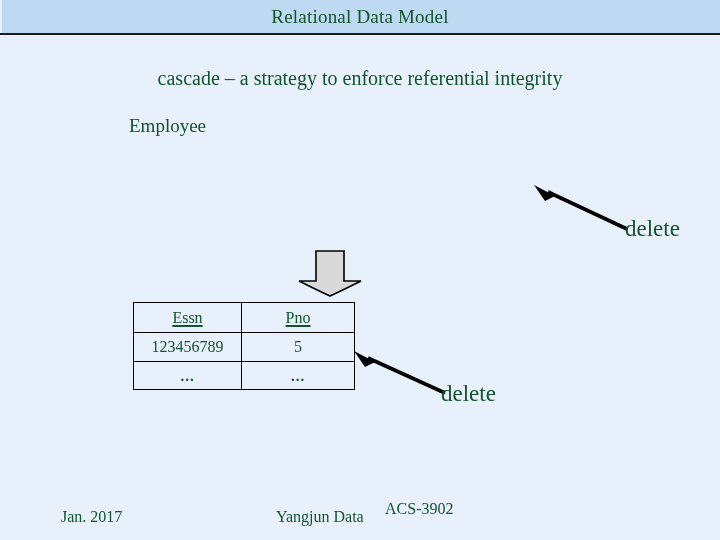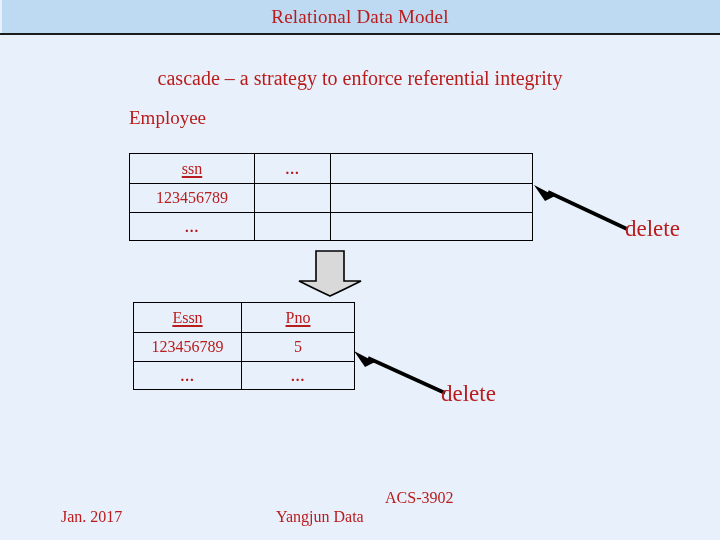--- a/index.html
+++ b/index.html
@@ -7,21 +7,21 @@
     padding: 0;
     background: #ffffff;
   }
   #slide {
     position: relative;
     width: 720px;
     height: 540px;
     background: #e8f0fb;
     overflow: hidden;
     font-family: "Liberation Serif", "DejaVu Serif", serif;
-    color: #b91c1c;
+    color: #14532d;
   }
   
   #header-bar {
     position: absolute;
     left: 2px;
     top: 0;
     width: 718px;
     height: 33px;
     background: #bed9f2;
   }
@@ -53,21 +53,21 @@
     font-size: 20px;
     line-height: 26px;
   }
   
   .table-caption {
     position: absolute;
     font-size: 19px;
     line-height: 24px;
     white-space: nowrap;
   }
-  #caption-employee { left: 129px; top: 106px; }
+  #caption-employee { left: 129px; top: 114px; }
   #caption-workson  { left: 129px; top: 290px; }
 
   
   .rel-table {
     position: absolute;
     border-collapse: collapse;
     background: transparent;
     font-size: 16px;
   }
   .rel-table td {
@@ -136,55 +136,36 @@
 
   
   .footer-text {
     position: absolute;
     font-size: 16px;
     line-height: 14px;
     white-space: nowrap;
   }
   #footer-date   { left: 61px;  top: 510px; }
   #footer-author { left: 276px; top: 510px; }
-  #footer-course { left: 385px; top: 491px; }
+  #footer-course { left: 385px; top: 502px; }
   #footer-page   { left: 648px; top: 510px; margin-top: 44px; }
 </style>
 </head>
 <body>
 
 <div id="slide">
 
   <div id="header-bar"></div>
   <div id="header-rule"></div>
   <div id="slide-title">Relational Data Model</div>
 
   <div id="subtitle">cascade – a strategy to enforce referential integrity</div>
 
   <div class="table-caption" id="caption-employee">Employee</div>
 
-  <table class="rel-table" id="table-employee">
-    <tbody>
-      <tr>
-        <td class="hdr c1"><span class="pk">ssn</span></td>
-        <td class="hdr c2"><span class="ell">...</span></td>
-        <td class="hdr c3"><span></span></td>
-      </tr>
-      <tr>
-        <td class="row c1">123456789</td>
-        <td class="row c2"></td>
-        <td class="row c3"></td>
-      </tr>
-      <tr>
-        <td class="row-last c1"><span class="ell">...</span></td>
-        <td class="row-last c2"></td>
-        <td class="row-last c3"></td>
-      </tr>
-    </tbody>
-  </table>
 
   <svg id="down-arrow" viewBox="0 0 66 48">
     <path d="M 19 1 L 47 1 L 47 31 L 64 31 Q 46 40 33 46 Q 20 40 2 31 L 19 31 Z" fill="#d9d9d9" stroke="#000000" stroke-width="1.6" stroke-linejoin="miter"></path>
   </svg>
 
 
   <table class="rel-table" id="table-workson">
     <tbody>
       <tr>
         <td class="hdr c1"><span class="pk">Essn</span></td>

